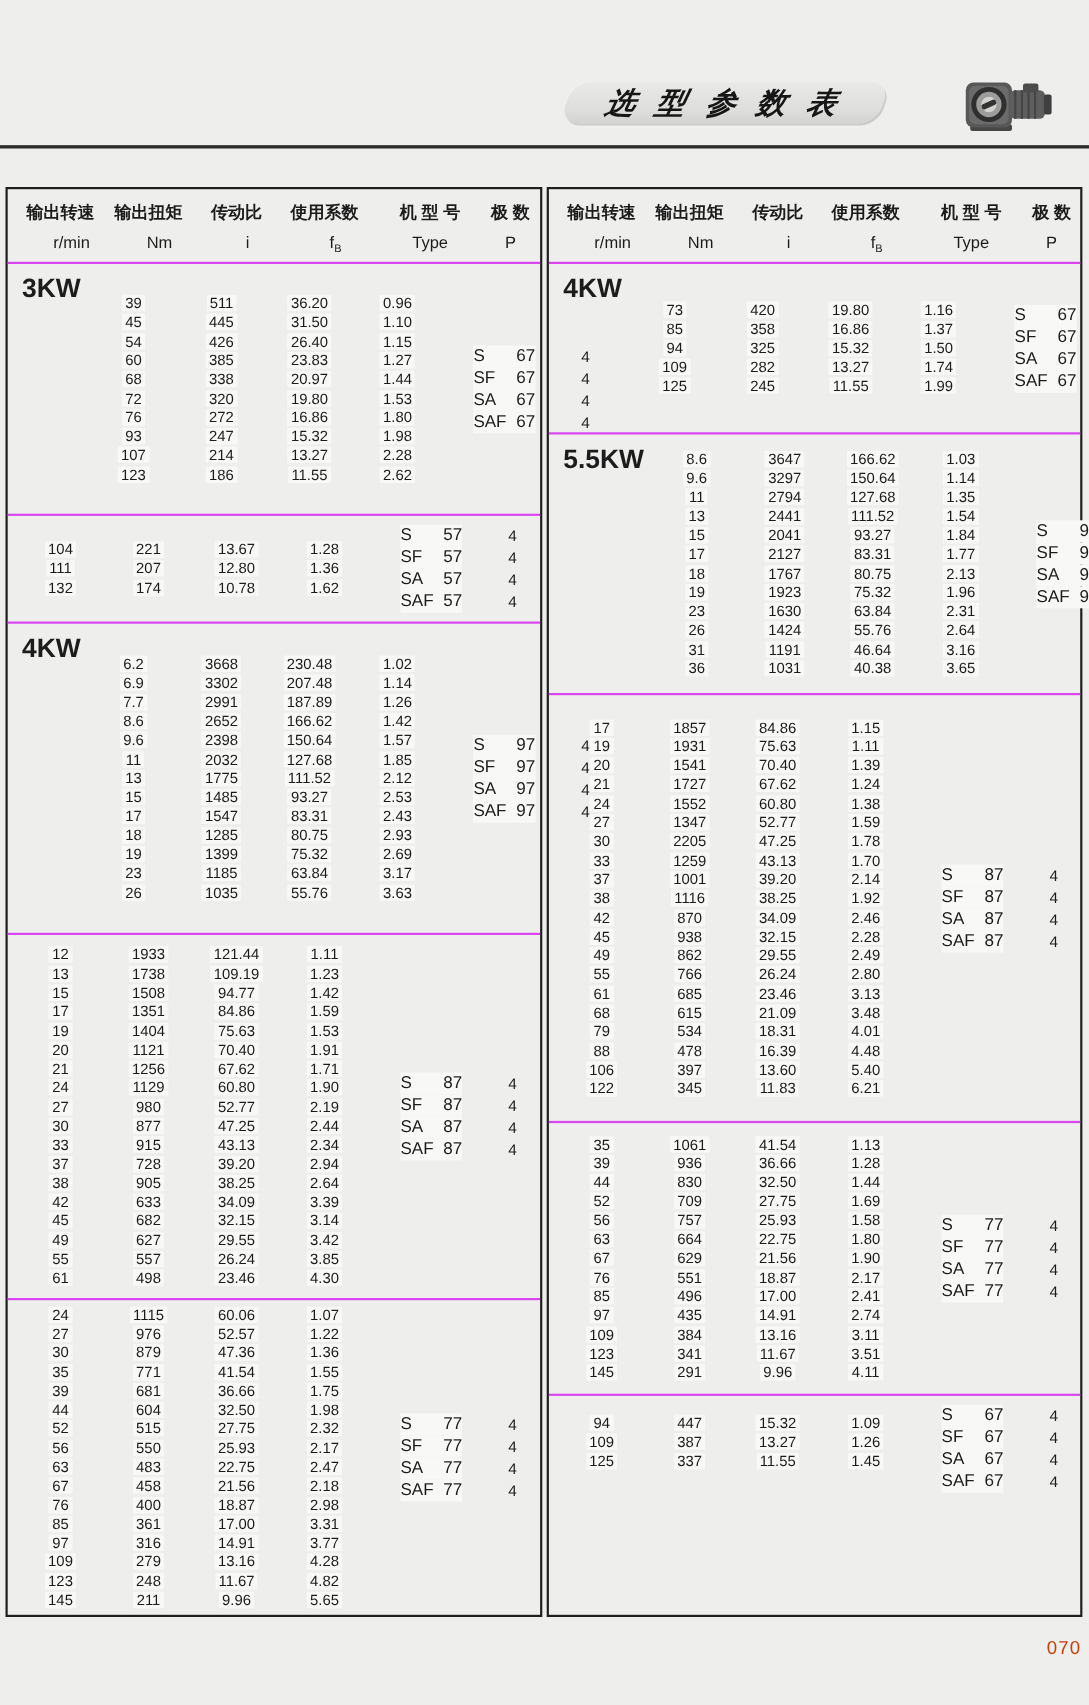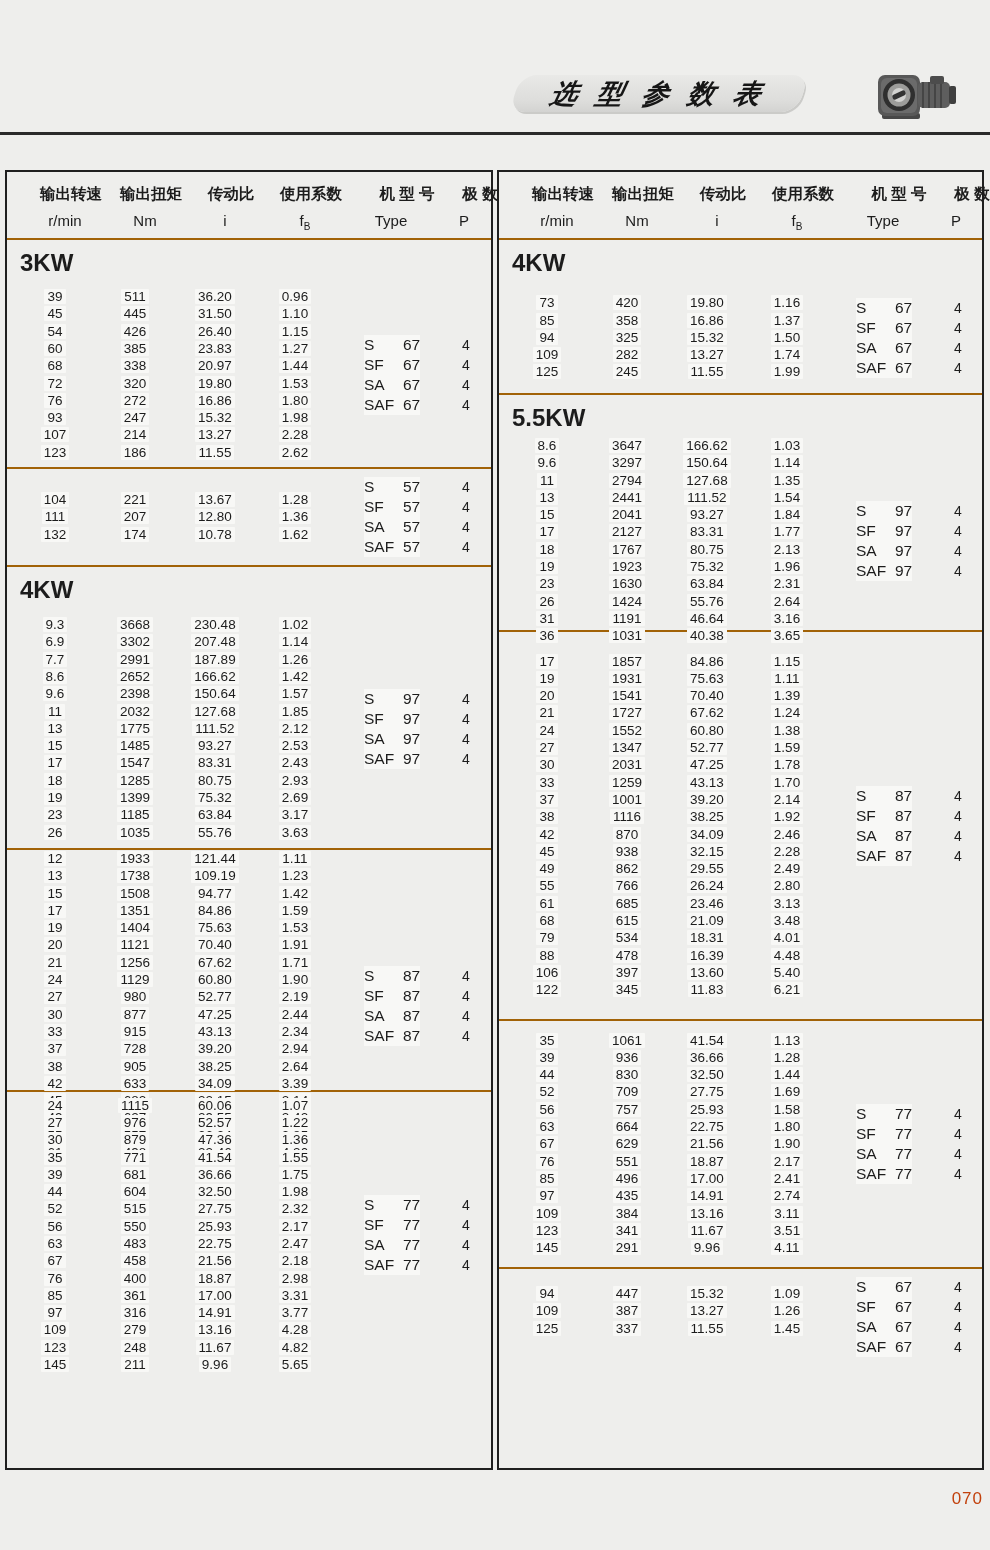--- a/index.html
+++ b/index.html
@@ -29,26 +29,26 @@
   
   .table{
     position:absolute;top:170px;height:1300px;width:488px;
     border:2px solid #1f1f1f;box-sizing:border-box;
   }
   #table-left{left:5px;}
   #table-right{left:497px;width:487px;}
   .thead{height:66px;box-sizing:border-box;padding-top:8px;}
   .hrow{position:relative;display:grid;grid-template-columns:70px 90px 70px 90px;padding-left:13px;height:27px;line-height:27px;}
   .hrow span{text-align:center;}
-  .hrow-cn{font-size:15.5px;font-weight:700;margin-left:16px;}
+  .hrow-cn{font-size:15.5px;font-weight:700;}
   .hrow-en{font-size:15px;padding-left:23px;}
   .htype{position:absolute;left:330px;width:108px;text-align:center;}
   .hp{position:absolute;left:438px;width:38px;text-align:center;}
   .funit sub{font-size:10px;}
-  .block{box-sizing:border-box;border-top:2px solid #a16207;display:flex;flex-direction:column;}
+  .block{box-sizing:border-box;border-top:2px solid #d946ef;display:flex;flex-direction:row;}
   .power{font-size:24px;font-weight:700;padding:9px 0 5px 13px;line-height:28px;}
   .content{flex:1;position:relative;display:flex;flex-direction:column;justify-content:center;}
   .rows{display:flex;flex-direction:column;justify-content:space-between;}
   .row{display:grid;grid-template-columns:70px 90px 70px 90px;padding-left:13px;height:17.3px;line-height:17.3px;font-size:13.5px;}
   .cell{text-align:center;}
   .cell b{font-weight:400;background:#f8f8f6;padding:0 3px;border-radius:1px;}
   .types{position:absolute;left:357px;top:50%;transform:translateY(-50%);}
   .type-line{height:20px;line-height:20px;font-size:15.5px;display:flex;background:#f8f8f6;}
   .type-prefix{display:inline-block;width:39px;}
   .poles{position:absolute;left:443px;top:50%;transform:translateY(-50%);width:32px;text-align:center;}
@@ -240,21 +240,21 @@
             <div class="pole-line">4</div>
             <div class="pole-line">4</div>
           </div>
         </div>
       </div>
       <div class="block" style="height: 283px;">
         <div class="power">4KW</div>
         <div class="content">
           <div class="rows">
             <div class="row">
-              <span class="cell"><b>9.3</b></span>
+              <span class="cell"><b>6.2</b></span>
               <span class="cell"><b>3668</b></span>
               <span class="cell"><b>230.48</b></span>
               <span class="cell"><b>1.02</b></span>
             </div>
             <div class="row">
               <span class="cell"><b>6.9</b></span>
               <span class="cell"><b>3302</b></span>
               <span class="cell"><b>207.48</b></span>
               <span class="cell"><b>1.14</b></span>
             </div>
@@ -344,21 +344,21 @@
             </div>
           </div>
           <div class="poles">
             <div class="pole-line">4</div>
             <div class="pole-line">4</div>
             <div class="pole-line">4</div>
             <div class="pole-line">4</div>
           </div>
         </div>
       </div>
-      <div class="block" style="height: 242px;">
+      <div class="block" style="height: 332px;">
         <div class="content">
           <div class="rows">
             <div class="row">
               <span class="cell"><b>12</b></span>
               <span class="cell"><b>1933</b></span>
               <span class="cell"><b>121.44</b></span>
               <span class="cell"><b>1.11</b></span>
             </div>
             <div class="row">
               <span class="cell"><b>13</b></span>
@@ -836,21 +836,21 @@
               <span class="cell"><b>1.38</b></span>
             </div>
             <div class="row">
               <span class="cell"><b>27</b></span>
               <span class="cell"><b>1347</b></span>
               <span class="cell"><b>52.77</b></span>
               <span class="cell"><b>1.59</b></span>
             </div>
             <div class="row">
               <span class="cell"><b>30</b></span>
-              <span class="cell"><b>2031</b></span>
+              <span class="cell"><b>2205</b></span>
               <span class="cell"><b>47.25</b></span>
               <span class="cell"><b>1.78</b></span>
             </div>
             <div class="row">
               <span class="cell"><b>33</b></span>
               <span class="cell"><b>1259</b></span>
               <span class="cell"><b>43.13</b></span>
               <span class="cell"><b>1.70</b></span>
             </div>
             <div class="row">

